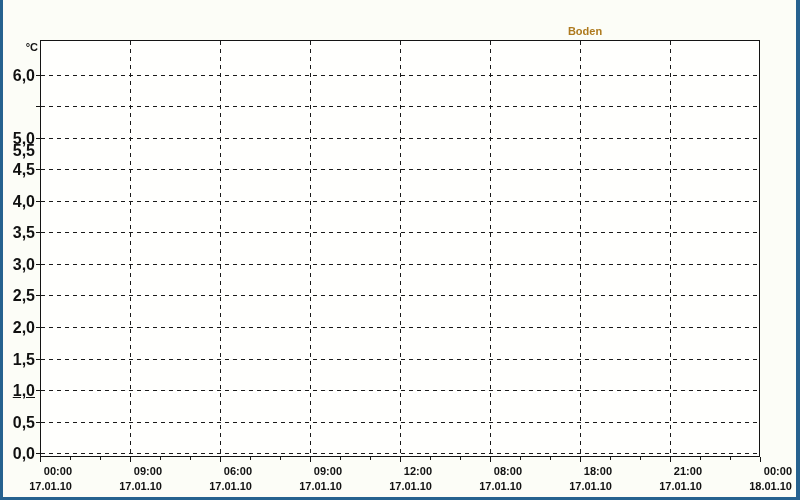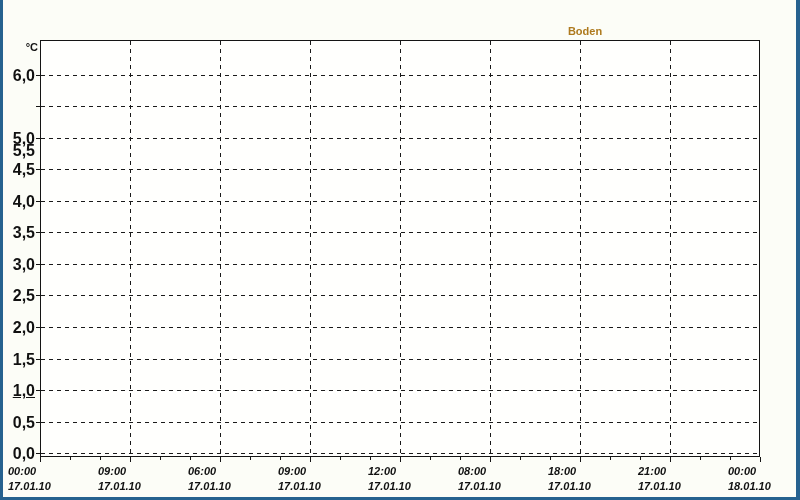--- a/index.html
+++ b/index.html
@@ -85,21 +85,21 @@
 
   .xtick {
     position: absolute;
     width: 1px;
     background: #141414;
   }
   .xlabel-time, .xlabel-date {
     position: absolute;
     width: 64px; height: 13px;
     font-size: 11px; font-weight: bold; color: #111;
-    text-align: left; line-height: 13px; font-style: italic;
+    text-align: right; line-height: 13px;
   }
 </style>
 </head>
 <body>
 
 <div class="window">
 
 
   <span id="legend-boden" class="legend-label" style="color: rgb(174, 122, 30);">Boden</span>
 

